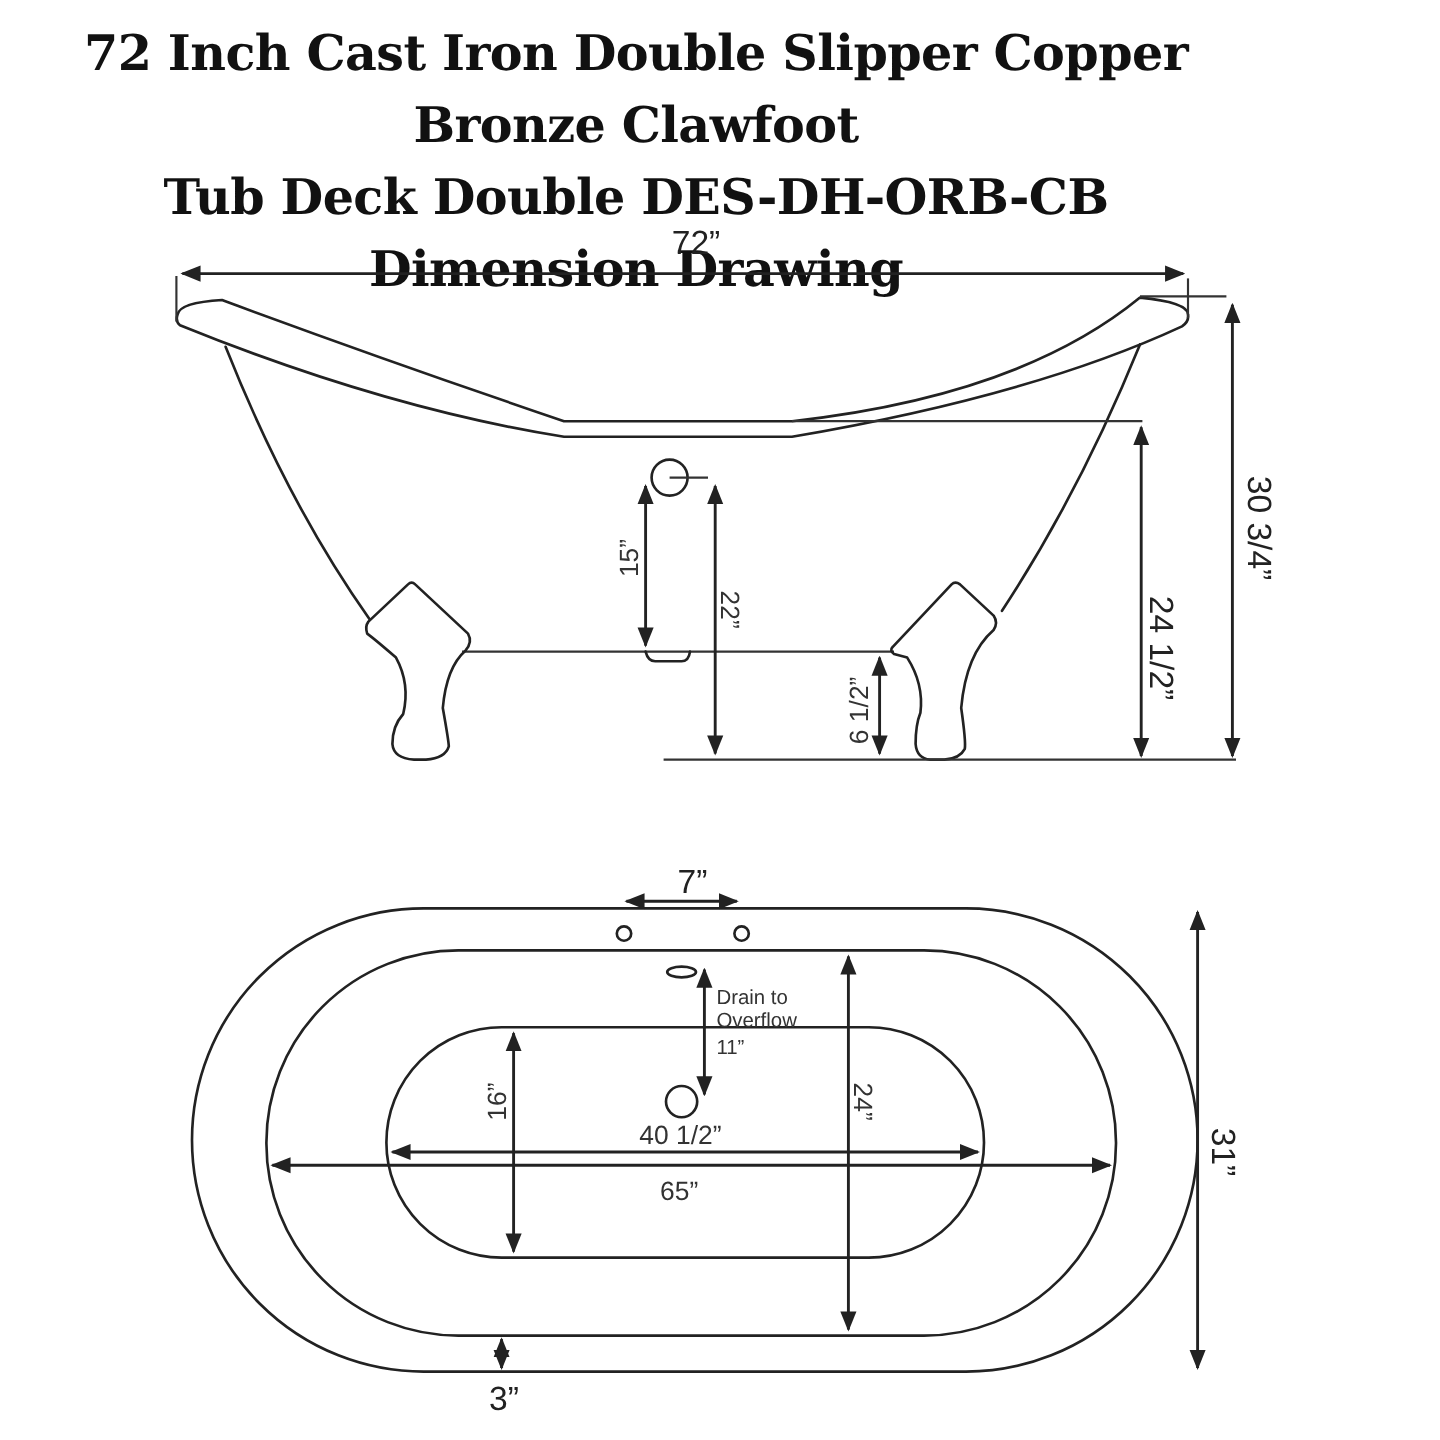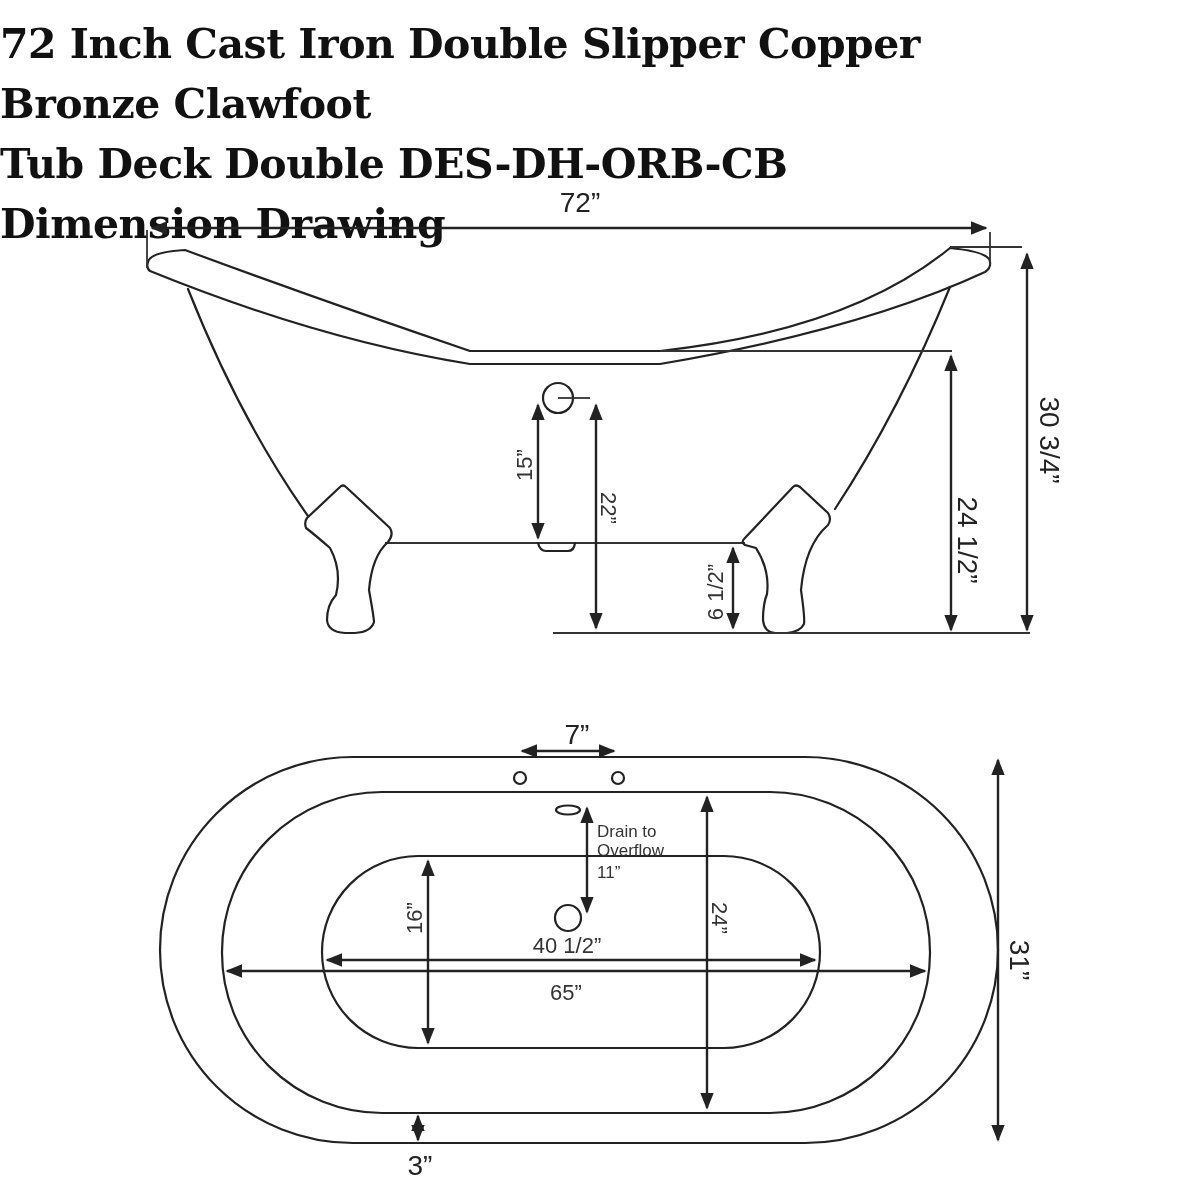--- a/index.html
+++ b/index.html
@@ -1,21 +1,21 @@
 <!DOCTYPE html>
 <html><head>
 <meta charset="utf-8">
 <style>
   html, body { margin: 0; padding: 0; background: #ffffff; }
   body { width: 1200px; height: 1200px; position: relative; overflow: hidden; }
   .title {
     position: absolute; left: 0; top: 0; width: 988px;
-    font-family: "DejaVu Serif", serif;
+    text-align: center; font-family: "DejaVu Serif", serif;
     font-weight: bold; font-size: 41px; line-height: 60px;
-    color: #111; letter-spacing: -0.5px; padding-top: 14px;
+    color: #111; letter-spacing: -0.5px; padding-top: 14px; padding-left: 36px;
   }
   .title span { display: block; }
   svg { position: absolute; left: 0; top: 0; }
   .ln { stroke: #222; stroke-width: 2.2; fill: none; stroke-linejoin: round; stroke-linecap: round; }
   .dim { stroke: #222; stroke-width: 2.4; fill: none; }
   .thin { stroke: #333; stroke-width: 1.8; fill: none; }
   .lbl { font-family: "Liberation Sans", sans-serif; fill: #333; }
   .big { font-size: 28px; fill: #222; }
   .mid { font-size: 22px; }
   .sm { font-size: 17px; }

